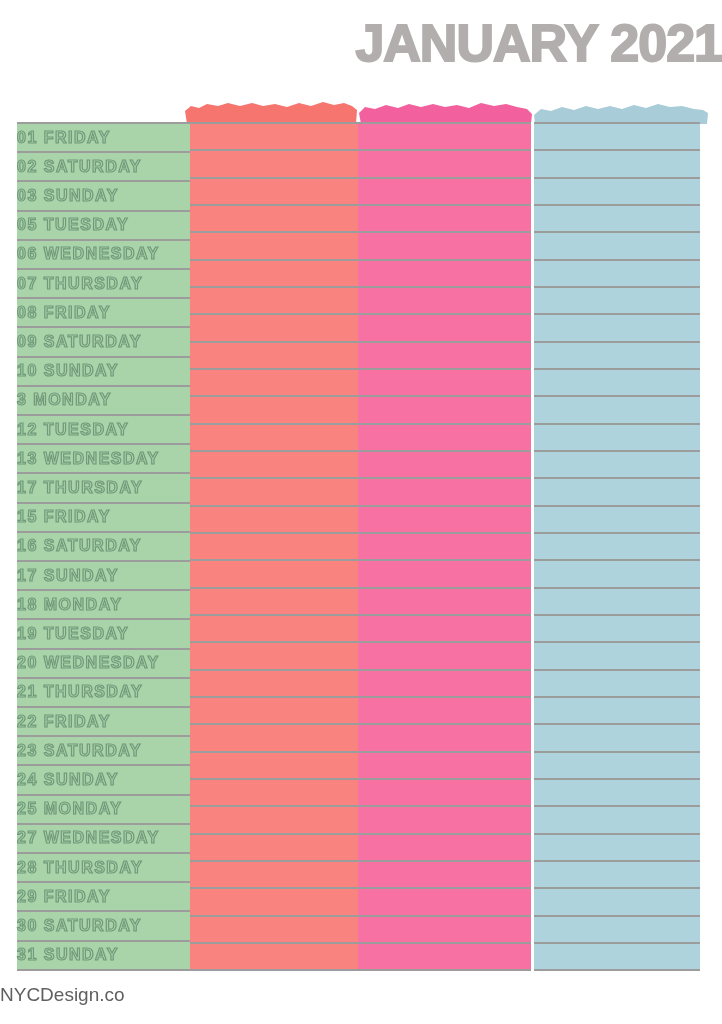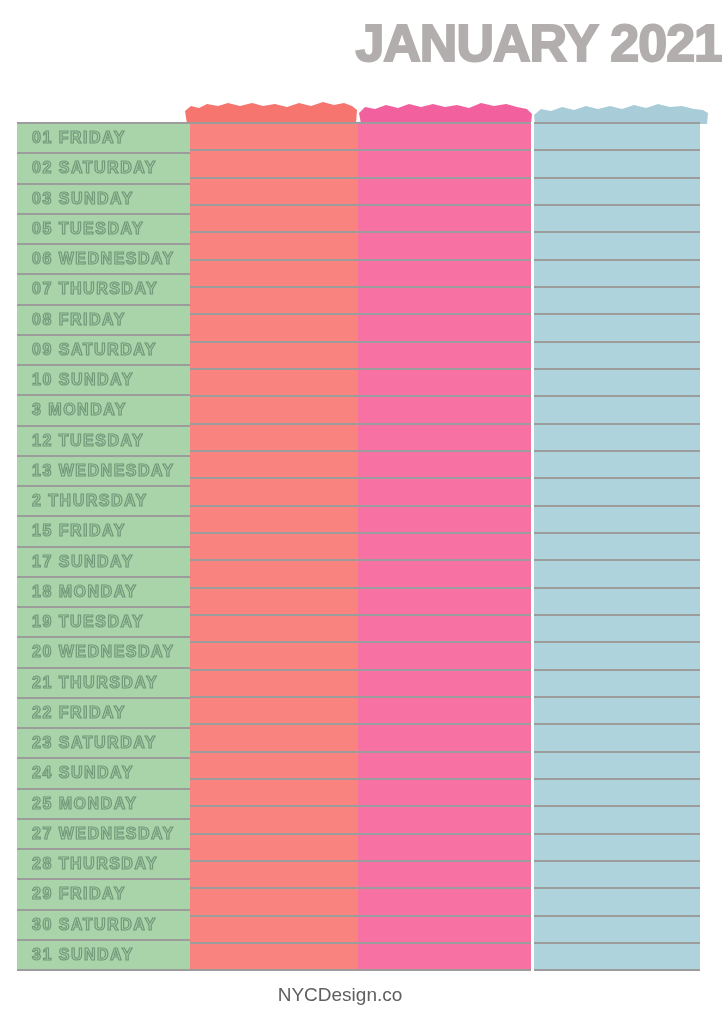--- a/index.html
+++ b/index.html
@@ -64,39 +64,38 @@
 
   .row {
     flex: 1 1 0;
     box-sizing: border-box;
     border-bottom: 2px solid var(--line, #9C9C9C);
     min-height: 0;
   }
   .day-row {
     display: flex;
     align-items: center;
-    padding-left: 15px;
     font-size: 16px;
     font-weight: bold;
     letter-spacing: 1.5px;
     color: var(--day-text-outline, #71997A);
     white-space: nowrap;
   }
   @supports (-webkit-text-stroke: 1px #000) {
     .day-row {
       color: transparent;
       -webkit-text-stroke: 1.2px var(--day-text-outline, #71997A);
     }
   }
   .footer {
     position: absolute;
     top: 984px;
     left: 0;
     width: 680px;
-    text-align: center;
+    text-align: left;
     font-size: 19px;
     color: var(--footer-text, #5F5F5F);
   }
 </style>
 </head>
 <body>
 
 <div class="page">
 
   <h1 class="title">JANUARY 2021</h1>
@@ -114,22 +113,23 @@
         <div class="row day-row">03 SUNDAY</div>
         <div class="row day-row">05 TUESDAY</div>
         <div class="row day-row">06 WEDNESDAY</div>
         <div class="row day-row">07 THURSDAY</div>
         <div class="row day-row">08 FRIDAY</div>
         <div class="row day-row">09 SATURDAY</div>
         <div class="row day-row">10 SUNDAY</div>
         <div class="row day-row">3 MONDAY</div>
         <div class="row day-row">12 TUESDAY</div>
         <div class="row day-row">13 WEDNESDAY</div>
-        <div class="row day-row">2 THURSDAY</div>
+        <div class="row day-row">17 THURSDAY</div>
         <div class="row day-row">15 FRIDAY</div>
+        <div class="row day-row">16 SATURDAY</div>
         <div class="row day-row">17 SUNDAY</div>
         <div class="row day-row">18 MONDAY</div>
         <div class="row day-row">19 TUESDAY</div>
         <div class="row day-row">20 WEDNESDAY</div>
         <div class="row day-row">21 THURSDAY</div>
         <div class="row day-row">22 FRIDAY</div>
         <div class="row day-row">23 SATURDAY</div>
         <div class="row day-row">24 SUNDAY</div>
         <div class="row day-row">25 MONDAY</div>
         <div class="row day-row">27 WEDNESDAY</div>

